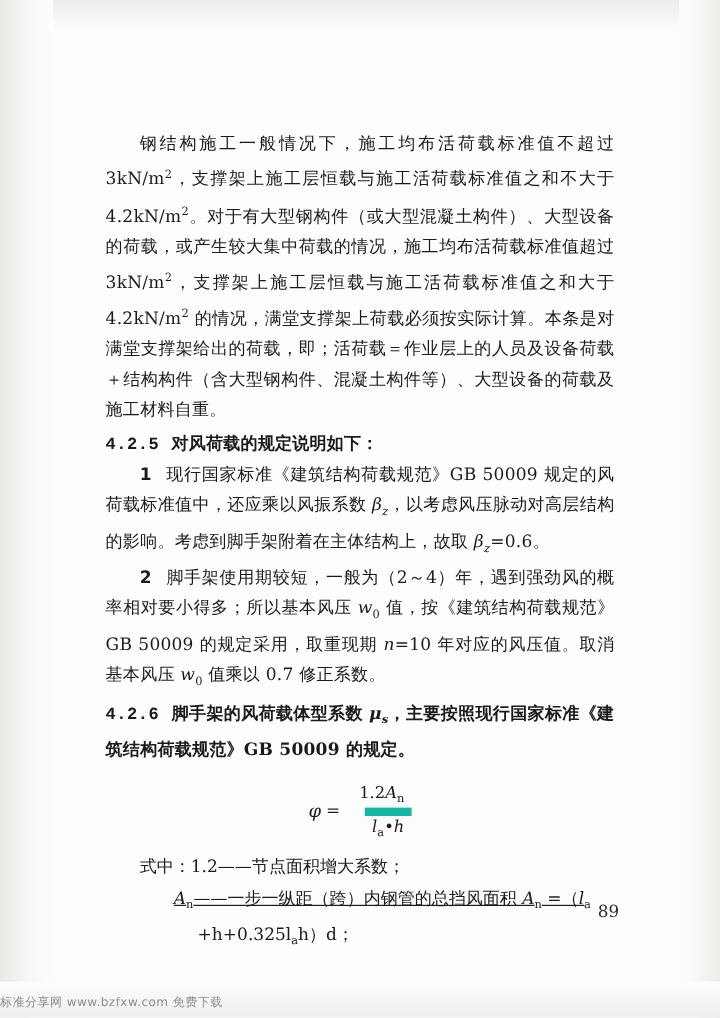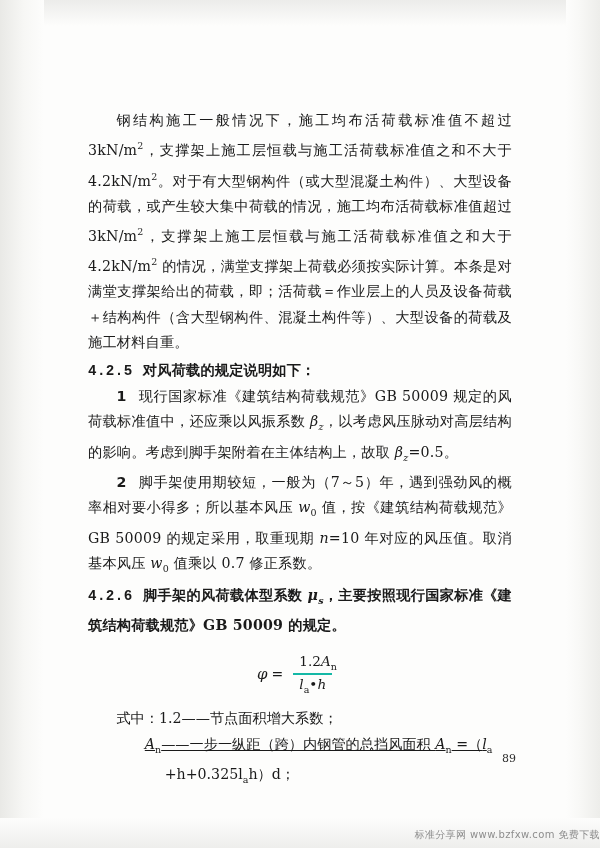--- a/index.html
+++ b/index.html
@@ -87,30 +87,30 @@
   .formula {
     margin: 14px 0 12px 0;
     display: flex;
     justify-content: center;
     align-items: center;
     font-size: 14px;
   }
   .frac {
     display: inline-flex;
     flex-direction: column;
-    align-items: flex-start;
+    align-items: flex-end;
     vertical-align: middle;
     margin-left: 6px;
   }
   .frac .numer {
     padding: 0 6px 1px 6px;
     font-size: 13.6px;
   }
   .frac .denom {
-    border-top: 2px solid #14b8a6;
+    border-top: 7px solid #14b8a6;
     padding: 1px 6px 0 6px;
     font-size: 13.6px;
   }
   .eq-lhs { font-style: italic; font-size: 15px; }
   .eq-sign { padding: 0 4px; }
 
   .def-line {
     font-size: 14.2px;
     line-height: 25.4px;
     text-indent: 2em;
@@ -123,30 +123,30 @@
   .def-line.hang2 {
     text-indent: 0;
     padding-left: 5.4em;
   }
 
   .page-num {
     position: absolute;
     right: 84px;
     top: 752px;
     font-family: "DejaVu Serif", "Liberation Serif", serif;
-    font-size: 11px;
+    font-size: 14px;
     color: #2a2a2a;
   }
 
   .footer-bar {
     position: absolute;
     left: 0;
     bottom: 6px;
     width: 600px;
-    text-align: right;
+    text-align: left;
     font-family: "DejaVu Sans", "Liberation Sans", sans-serif;
     font-size: 10px;
     color: #8d8d8d;
     letter-spacing: 0.4px;
   }
 </style>
 </head>
 <body>
 
 <div class="page">
@@ -159,25 +159,25 @@
 
     <p class="indent2">
       <span>钢结构施工一般情况下，施工均布活荷载标准值不超过</span><span class="nm">3kN/m</span><span class="sup">2</span><span>，支撑架上施工层恒载与施工活荷载标准值之和不大于</span><span class="nm">4.2kN/m</span><span class="sup">2</span><span>。对于有大型钢构件（或大型混凝土构件）、大型设备的荷载，或产生较大集中荷载的情况，施工均布活荷载标准值超过 3kN/m</span><span class="sup">2</span><span>，支撑架上施工层恒载与施工活荷载标准值之和大于 4.2kN/m</span><span class="sup">2</span><span> 的情况，满堂支撑架上荷载必须按实际计算。本条是对满堂支撑架给出的荷载，即；活荷载＝作业层上的人员及设备荷载＋结构构件（含大型钢构件、混凝土构件等）、大型设备的荷载及施工材料自重。</span>
     </p>
 
     <p class="sec-head">
       <span class="num">4.2.5</span>&nbsp;&nbsp;<span>对风荷载的规定说明如下：</span>
     </p>
 
     <p class="indent2">
-      <span class="item-num">1</span>&nbsp;&nbsp;<span>现行国家标准《建筑结构荷载规范》GB 50009 规定的风荷载标准值中，还应乘以风振系数 </span><span class="it">β</span><span class="sub it">z</span><span>，以考虑风压脉动对高层结构的影响。考虑到脚手架附着在主体结构上，故取 </span><span class="it">β</span><span class="sub it">z</span><span>=0.5。</span>
+      <span class="item-num">1</span>&nbsp;&nbsp;<span>现行国家标准《建筑结构荷载规范》GB 50009 规定的风荷载标准值中，还应乘以风振系数 </span><span class="it">β</span><span class="sub it">z</span><span>，以考虑风压脉动对高层结构的影响。考虑到脚手架附着在主体结构上，故取 </span><span class="it">β</span><span class="sub it">z</span><span>=0.6。</span>
     </p>
 
     <p class="indent2">
-      <span class="item-num">2</span>&nbsp;&nbsp;<span>脚手架使用期较短，一般为（7～5）年，遇到强劲风的概率相对要小得多；所以基本风压 </span><span class="it">w</span><span class="sub">0</span><span> 值，按《建筑结构荷载规范》GB 50009 的规定采用，取重现期 </span><span class="it">n</span><span>=10 年对应的风压值。取消基本风压 </span><span class="it">w</span><span class="sub">0</span><span> 值乘以 0.7 修正系数。</span>
+      <span class="item-num">2</span>&nbsp;&nbsp;<span>脚手架使用期较短，一般为（2～4）年，遇到强劲风的概率相对要小得多；所以基本风压 </span><span class="it">w</span><span class="sub">0</span><span> 值，按《建筑结构荷载规范》GB 50009 的规定采用，取重现期 </span><span class="it">n</span><span>=10 年对应的风压值。取消基本风压 </span><span class="it">w</span><span class="sub">0</span><span> 值乘以 0.7 修正系数。</span>
     </p>
 
     <p class="sec-head">
       <span class="num">4.2.6</span>&nbsp;&nbsp;<span>脚手架的风荷载体型系数 </span><span class="it">μ</span><span class="sub it">s</span><span>，主要按照现行国家标准《建筑结构荷载规范》GB 50009 的规定。</span>
     </p>
 
 
 
     <div class="formula">
       <span class="eq-lhs">φ</span>

